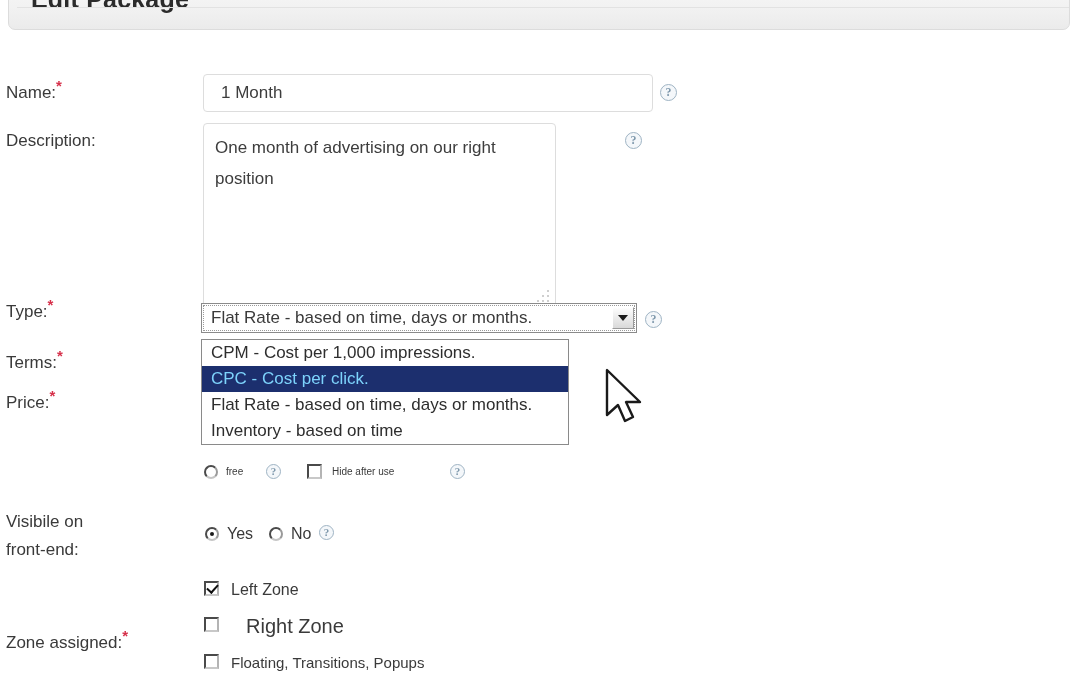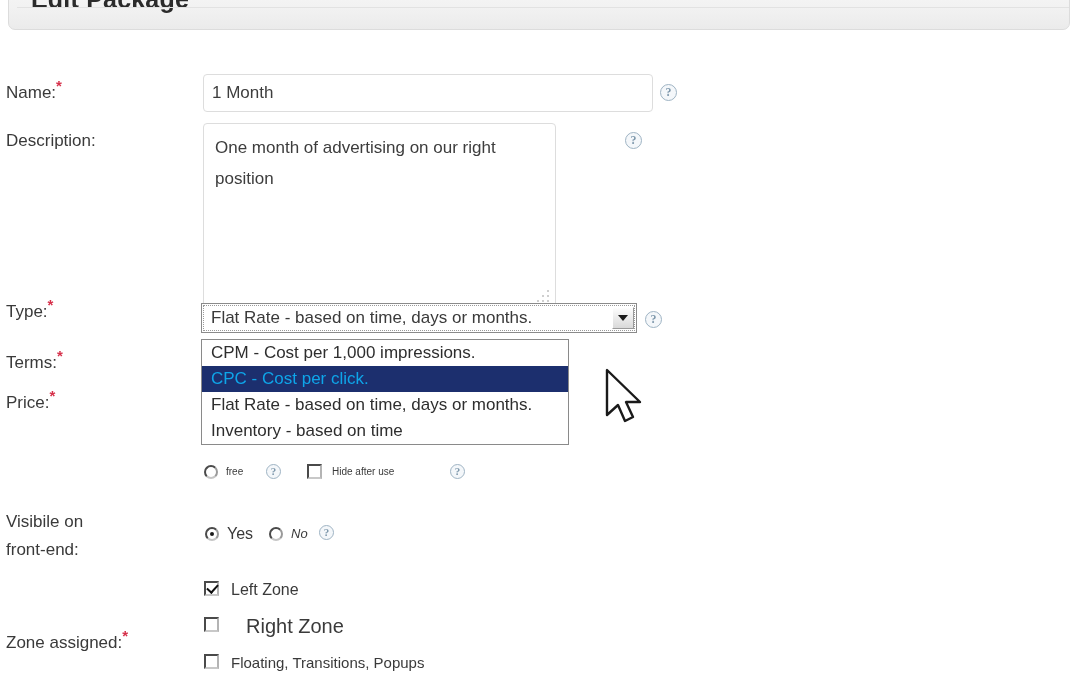--- a/index.html
+++ b/index.html
@@ -74,21 +74,21 @@
   
   .textbox {
     position: absolute;
     box-sizing: border-box;
     background: #ffffff;
     border: 1px solid #dddddd;
     border-radius: 4px;
     font-family: "Liberation Sans", sans-serif;
     font-size: 17px;
     color: #3d3d3d;
-    padding: 6px 8px;
+    padding: 6px 17px;
     outline: none;
   }
   .textarea-wrap {
     position: absolute;
     box-sizing: border-box;
     background: #ffffff;
     border: 1px solid #dddddd;
     border-radius: 4px;
   }
   .textarea-text {
@@ -167,21 +167,21 @@
     height: 26px;
     line-height: 26px;
     font-size: 17px;
     color: #2e2e2e;
     padding-left: 9px;
     white-space: nowrap;
     overflow: hidden;
   }
   .option.selected {
     background: #1c2f6e;
-    color: #0ea5e9;
+    color: #7dd3fc;
   }
 
   
   .radio {
     position: absolute;
     width: 14px;
     height: 14px;
     border-radius: 50%;
     background: #ffffff;
     border: 2px solid #4a4a4a;
@@ -322,21 +322,21 @@
   <div class="ctl-label" style="left:332px; top:427px;">Hide after use</div>
   <div class="help-icon sm" style="left:450px; top:428px;">?</div>
 
   <div class="label" style="left:6px; top:472px; line-height:28px;">
     <span>Visibile on</span><br>
     <span>front-end:</span>
   </div>
   <div class="radio checked" style="left:205px; top:491px;"></div>
   <div class="ctl-label" style="left:227px; top:489px; font-size:16px;">Yes</div>
   <div class="radio" style="left:269px; top:491px;"></div>
-  <div class="ctl-label" style="left:291px; top:489px; font-size:13px;font-style:italic;">No</div>
+  <div class="ctl-label" style="left:291px; top:489px; font-size:16px;">No</div>
   <div class="help-icon sm" style="left:319px; top:489px;">?</div>
 
   <div class="label" style="left:6px; top:548px;margin-top:48px;">
     <span>Zone assigned:</span><span class="req">*</span>
   </div>
 
   <div class="checkbox checked" style="left:204px; top:545px;"></div>
   <div class="ctl-label" style="left:231px; top:545px; font-size:16px;">Left Zone</div>
 
   <div class="checkbox" style="left:204px; top:581px;"></div>

